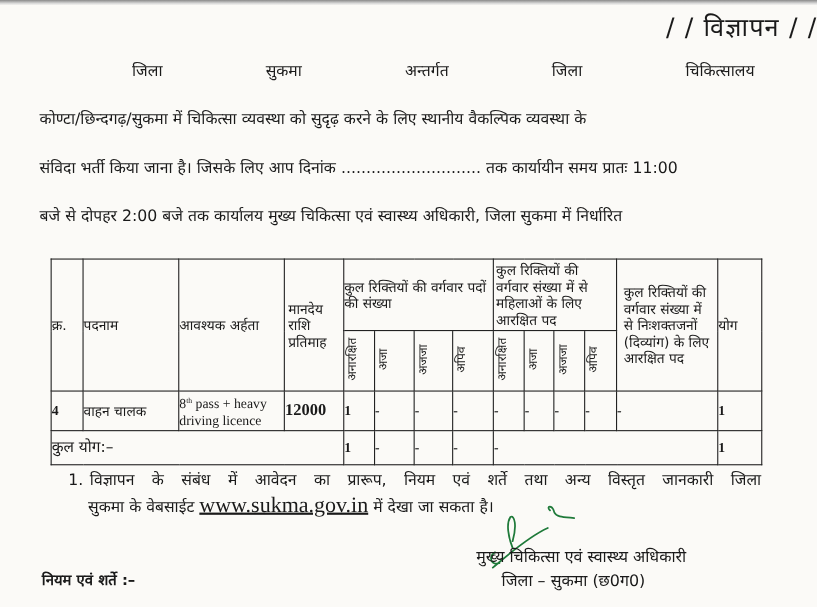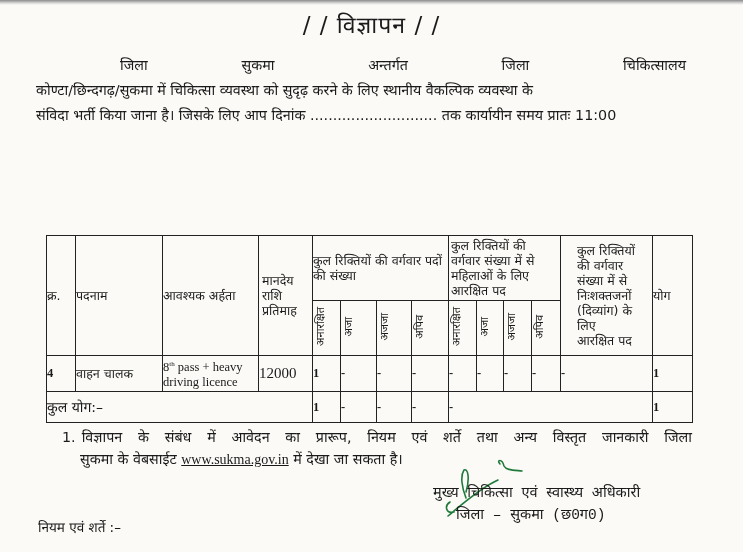--- a/index.html
+++ b/index.html
@@ -4,57 +4,58 @@
 <style>
   html, body { margin:0; padding:0; }
   body {
     width:743px; height:552px; overflow:hidden; position:relative;
     background:#fbfaf7;
     font-family:"DejaVu Sans", sans-serif;
     color:#1a1a1a;
   }
   .top-shadow { position:absolute; left:0; top:0; width:743px; height:5px;
     background:linear-gradient(#8a8a8a,#d8d8d8 60%,#fbfaf7); }
-  .title { position:absolute; left:0; width:743px; top:8px; text-align:center;
+  .title { position:absolute; left:0; width:743px; top:8px; text-align:right;
     font-size:23px; letter-spacing:1px; }
   .para { position:absolute; left:36px; width:650px; font-size:14.3px; line-height:25px; }
   .line { height:25px; white-space:nowrap; display:flex; justify-content:space-between; }
-  .line.left { justify-content:flex-start; }
+  .line.left { justify-content:flex-start;margin-top:19px; }
   .line.indent { padding-left:84px;text-align:right; }
   table.ad { position:absolute; left:46px; top:235px; border-collapse:collapse;
     width:646px; table-layout:fixed; }
   table.ad td { border:1.5px solid #222; text-align:left; vertical-align:middle;
     font-size:12.5px; padding:0; line-height:15px; }
   .vert { writing-mode:vertical-rl; transform:rotate(180deg); font-size:11px; white-space:nowrap; display:inline-block; }
   .num { font-family:"Liberation Serif", serif; font-weight:bold; font-size:14px; }
   .qual { font-family:"Liberation Serif", serif; font-size:11px; line-height:12px; }
   .note { position:absolute; left:62px; width:630px; top:426px; font-size:14.3px; line-height:22px; }
-  .note .url { text-decoration:underline; font-family:"Liberation Serif", serif; font-size:14px;text-align:right; }
-  .sig { position:absolute; left:433px; top:482px; font-size:14.5px; line-height:22px;font-family:Liberation Mono, monospace; }
+  .note .url { text-decoration:underline; font-family:"Liberation Serif", serif; font-size:20px;text-align:right; }
+  .sig { position:absolute; left:433px; top:496px; font-size:14.5px; line-height:22px; }
   .sig .l2 { padding-left:23px; }
-  .rules { position:absolute; left:38px; top:518px; font-size:13.5px; font-weight:normal; }
+  .rules { position:absolute; left:38px; top:518px; font-size:13.5px; font-weight:bold; }
   .signature { position:absolute; left:440px; top:458px; }
 </style>
 </head>
 <body>
 
 <div class="top-shadow"></div>
 
 <div class="title">/ / विज्ञापन / /</div>
 
 <div class="para" style="top:53px;">
   <div class="line indent">
     <span>जिला</span>
     <span>सुकमा</span>
     <span>अन्तर्गत</span>
     <span>जिला</span>
     <span>चिकित्सालय</span>
   </div>
   <div class="line left">कोण्टा/छिन्दगढ़/सुकमा में चिकित्सा व्यवस्था को सुदृढ़ करने के लिए स्थानीय वैकल्पिक व्यवस्था के</div>
   <div class="line left">संविदा भर्ती किया जाना है। जिसके लिए आप दिनांक ............................ तक कार्यायीन समय प्रातः 11:00</div>
+  <div class="line left">बजे से दोपहर 2:00 बजे तक कार्यालय मुख्य चिकित्सा एवं स्वास्थ्य अधिकारी, जिला सुकमा में निर्धारित</div>
 </div>
 
 <table class="ad">
   <colgroup>
     <col style="width:29px">
       <col style="width:87px">
       <col style="width:96px">
       <col style="width:54px">
     <col style="width:28px">
       <col style="width:36px">
@@ -68,41 +69,41 @@
       <col style="width:40px">
   </colgroup>
   <tbody>
       <tr style="height:65px">
     <td rowspan="2">क्र.</td>
     <td rowspan="2">पदनाम</td>
     <td rowspan="2">आवश्यक अर्हता</td>
     <td rowspan="2" style="padding:0 3px">मानदेय राशि प्रतिमाह</td>
     <td colspan="4" style="padding:0 0">कुल रिक्तियों की वर्गवार पदों की संख्या</td>
     <td colspan="4" style="padding:0 2px">कुल रिक्तियों की वर्गवार संख्या में से महिलाओं के लिए आरक्षित पद</td>
-    <td rowspan="2" style="padding:0 16px">कुल रिक्तियों की वर्गवार संख्या में से निःशक्तजनों (दिव्यांग) के लिए आरक्षित पद</td>
+    <td rowspan="2" style="padding:0 6px">कुल रिक्तियों की वर्गवार संख्या में से निःशक्तजनों (दिव्यांग) के लिए आरक्षित पद</td>
     <td rowspan="2">योग</td>
   </tr>
   <tr style="height:55px">
     <td><span class="vert">अनारक्षित</span></td>
     <td><span class="vert">अजा</span></td>
     <td><span class="vert">अजजा</span></td>
     <td><span class="vert">अपिव</span></td>
     <td><span class="vert">अनारक्षित</span></td>
     <td><span class="vert">अजा</span></td>
     <td><span class="vert">अजजा</span></td>
     <td><span class="vert">अपिव</span></td>
   </tr>
   <tr style="height:36px">
     <td class="num">4</td>
     <td>वाहन चालक</td>
     <td class="qual">
       <span>8</span><sup style="font-size:7px">th</sup><span> pass + heavy</span><br>
       <span>driving licence</span>
     </td>
-    <td class="num" style="font-weight:normal;font-size:15px">12000</td>
+    <td class="num" style="font-weight:bold;font-size:15px">12000</td>
     <td class="num">1</td>
     <td class="num">-</td>
     <td class="num">-</td>
     <td class="num">-</td>
     <td class="num">-</td>
     <td class="num">-</td>
     <td class="num">-</td>
     <td class="num">-</td>
     <td class="num">-</td>
     <td class="num">1</td>

